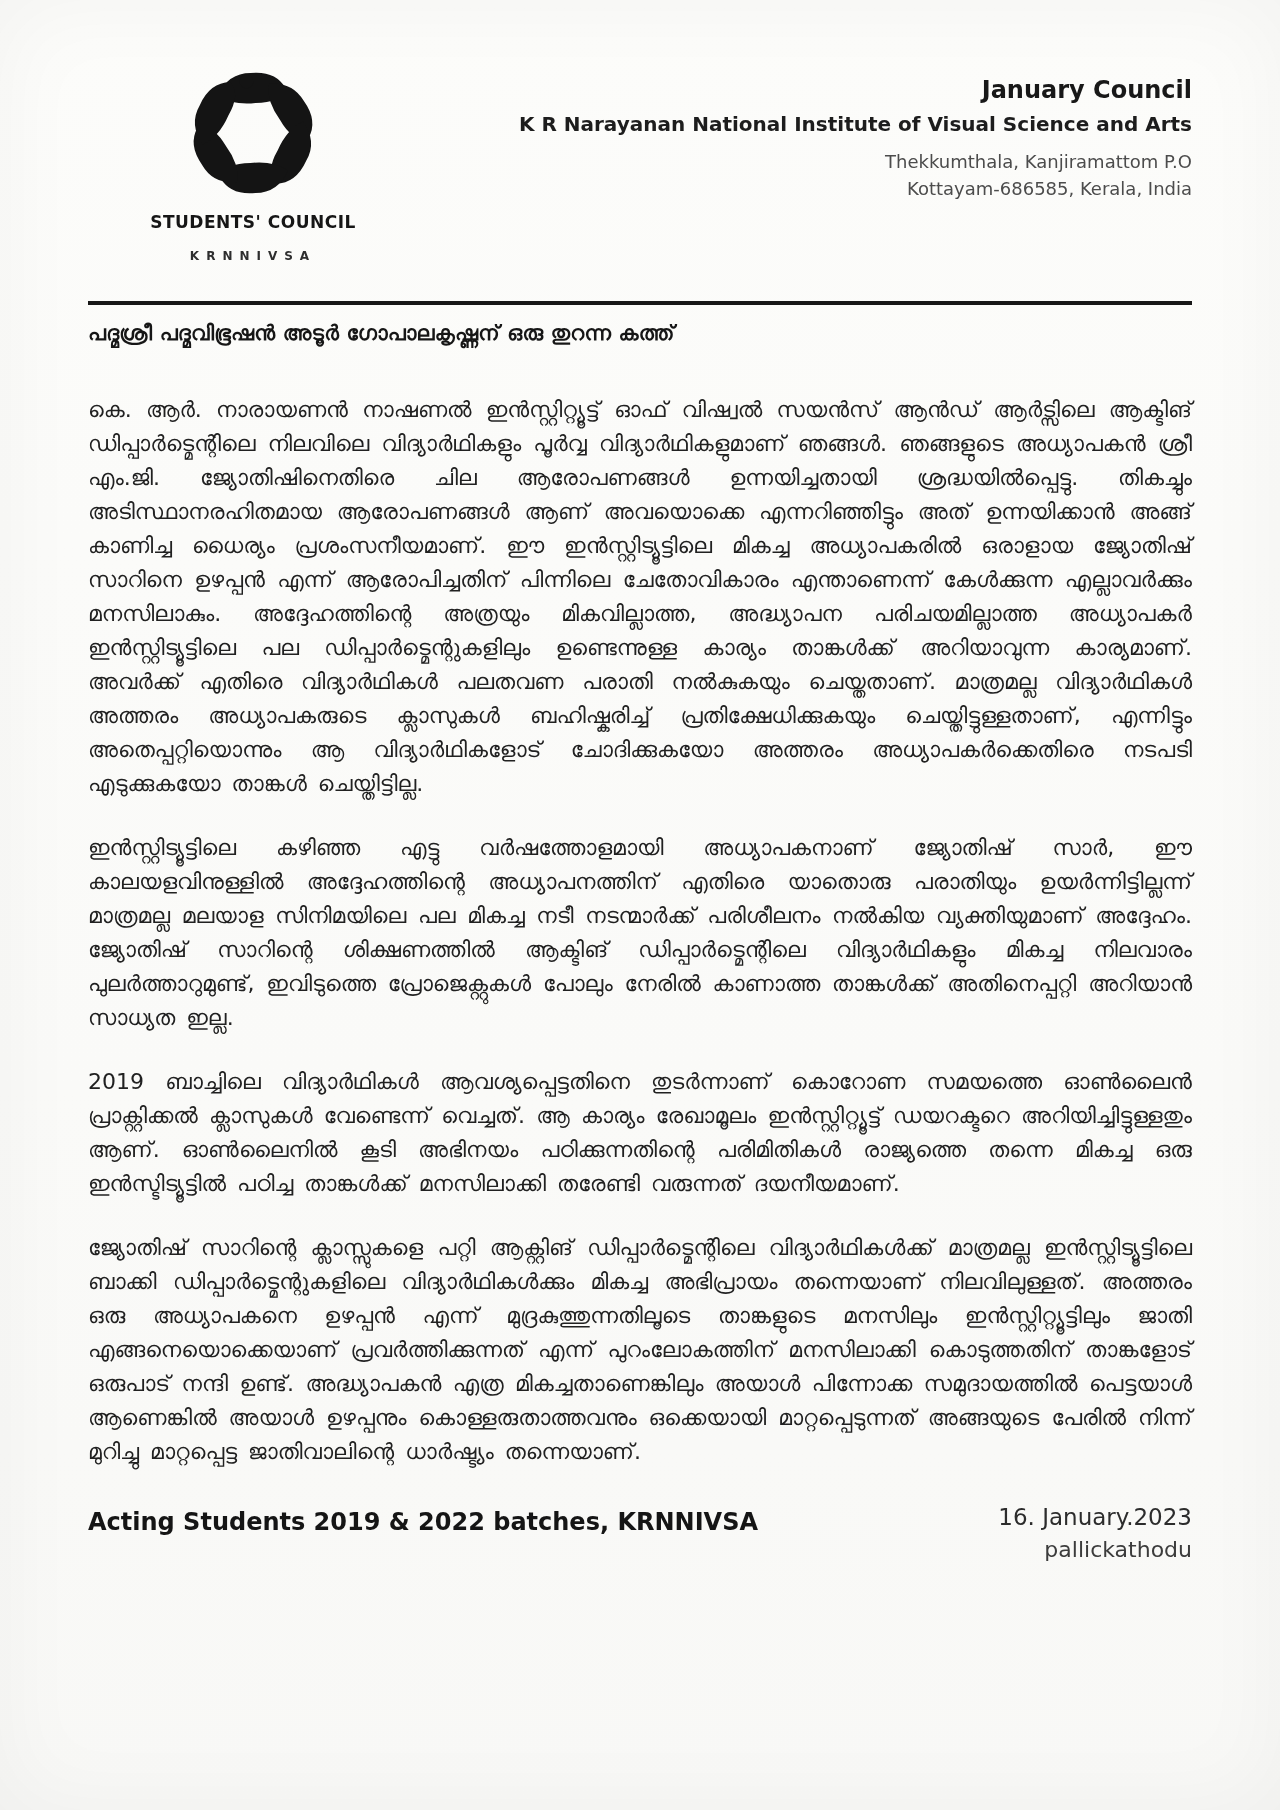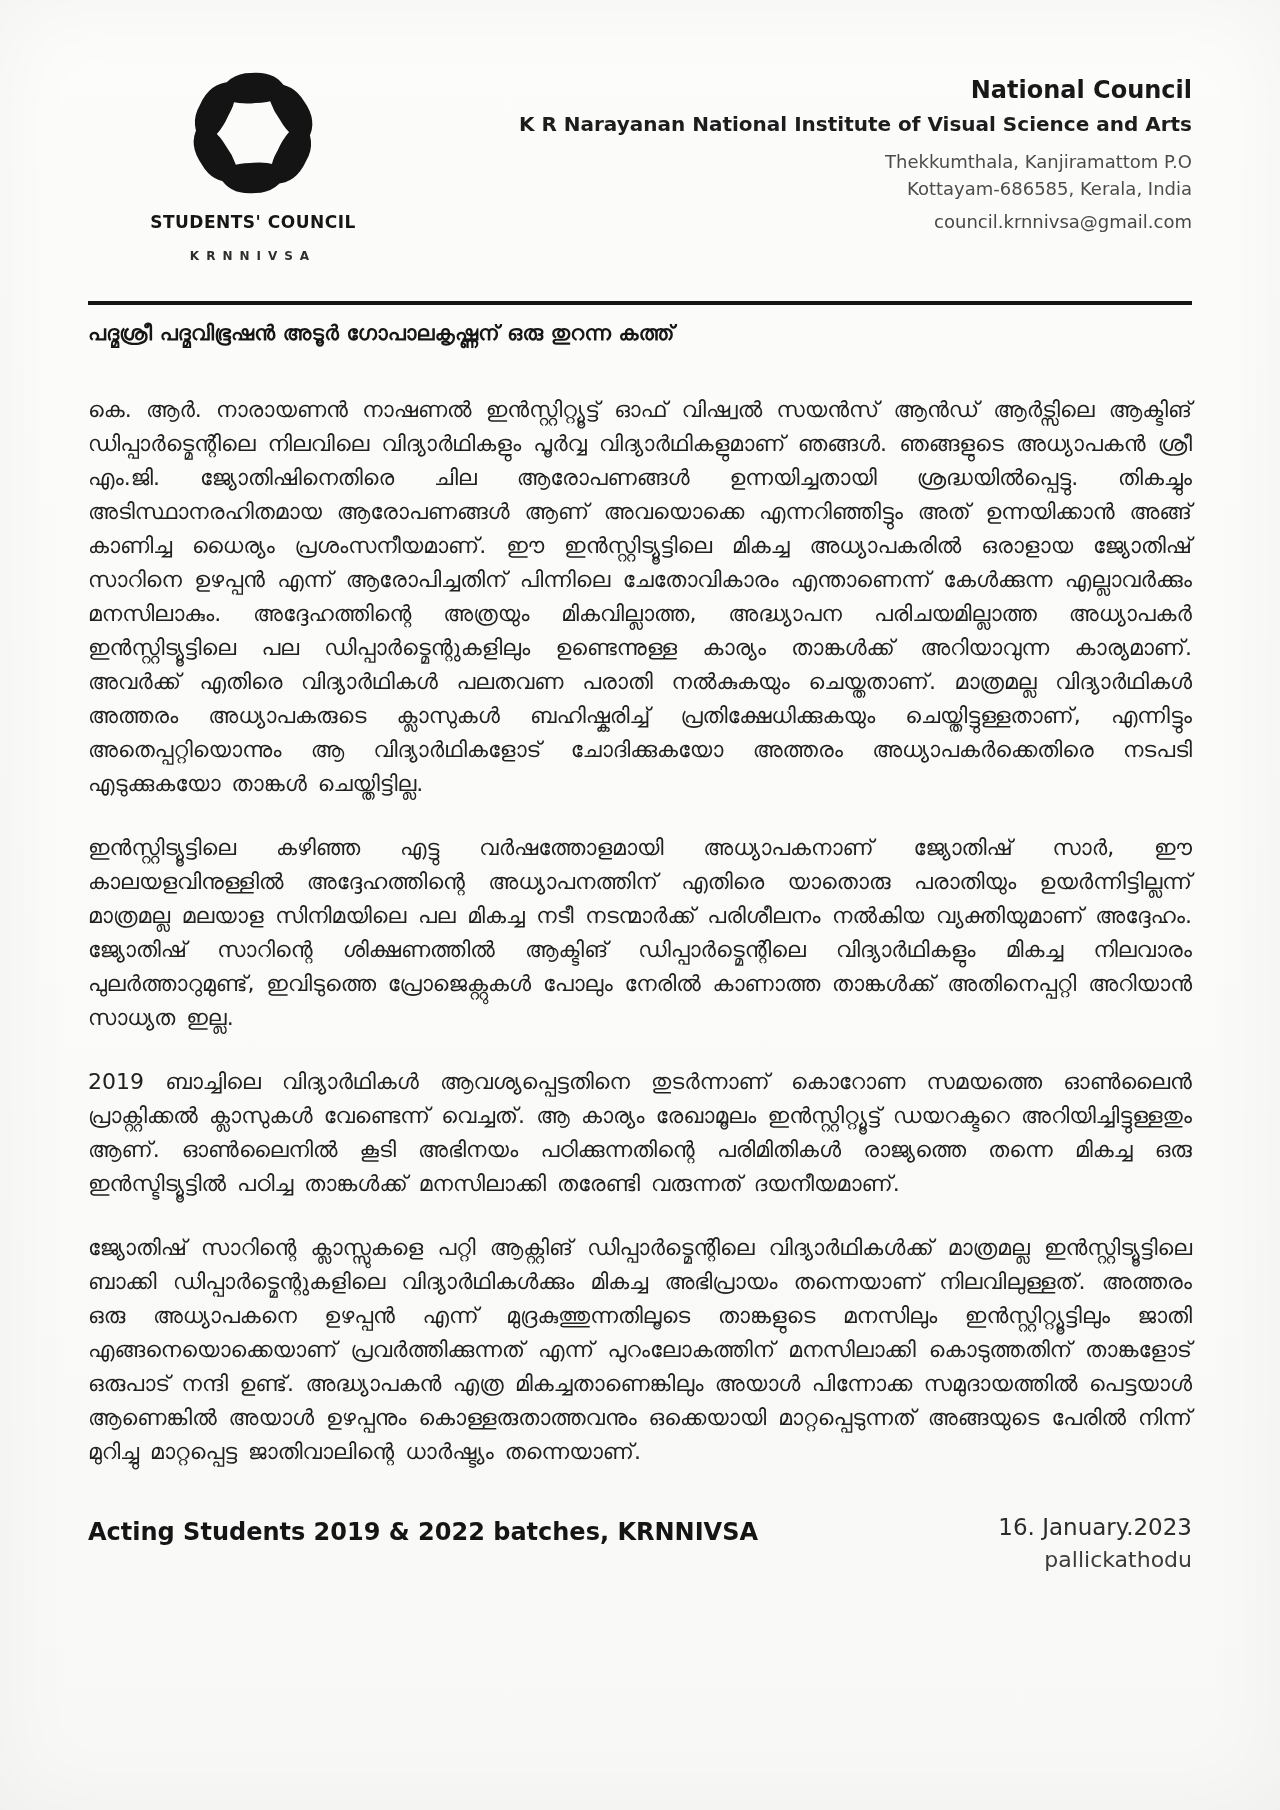--- a/index.html
+++ b/index.html
@@ -100,21 +100,21 @@
     line-height: 34px;
     text-align: justify;
     color: #212121;
     word-spacing: 4px;
     margin-bottom: 30px;
   }
   .letter-body p:last-child { margin-bottom: 0; }
 
   
   .letter-footer {
-    margin-top: 40px;
+    margin-top: 30px;
     display: flex;
     justify-content: space-between;
     align-items: flex-start;
     gap: 32px;
   }
   .signature-block div {
     font-size: 24px;
     font-weight: 800;
     color: #151515;
     line-height: 46px;
@@ -155,25 +155,24 @@
         <use href="#seg" transform="rotate(120 60 60)"></use>
         <use href="#seg" transform="rotate(180 60 60)"></use>
         <use href="#seg" transform="rotate(240 60 60)"></use>
         <use href="#seg" transform="rotate(300 60 60)"></use>
       </svg>
       <div class="logo-title">STUDENTS' COUNCIL</div>
       <div class="logo-subtitle">KRNNIVSA</div>
     </div>
 
     <div class="org-block">
-      <div class="org-name">National Council</div>
+      <div class="org-name">January Council</div>
       <div class="institute-name">K R Narayanan National Institute of Visual Science and Arts</div>
       <div class="address-line">Thekkumthala, Kanjiramattom P.O</div>
       <div class="address-line">Kottayam-686585, Kerala, India</div>
-      <div class="email-text">council.krnnivsa@gmail.com</div>
     </div>
 
   </div>
 
   <div class="divider"></div>
 
   <div class="letter-title">പദ്മശ്രീ പദ്മവിഭൂഷൻ അടൂർ ഗോപാലകൃഷ്ണന് ഒരു തുറന്ന കത്ത്</div>
 
   <div class="letter-body">
     <p>കെ. ആർ. നാരായണൻ നാഷണൽ ഇൻസ്റ്റിറ്റ്യൂട്ട് ഓഫ് വിഷ്വൽ സയൻസ് ആൻഡ് ആർട്സിലെ ആക്ടിങ് ഡിപ്പാർട്മെന്റിലെ നിലവിലെ വിദ്യാർഥികളും പൂർവ്വ വിദ്യാർഥികളുമാണ് ഞങ്ങൾ. ഞങ്ങളുടെ അധ്യാപകൻ ശ്രീ എം.ജി. ജ്യോതിഷിനെതിരെ ചില ആരോപണങ്ങൾ ഉന്നയിച്ചതായി ശ്രദ്ധയിൽപ്പെട്ടു. തികച്ചും അടിസ്ഥാനരഹിതമായ ആരോപണങ്ങൾ ആണ് അവയൊക്കെ എന്നറിഞ്ഞിട്ടും അത് ഉന്നയിക്കാൻ അങ്ങ് കാണിച്ച ധൈര്യം പ്രശംസനീയമാണ്. ഈ ഇൻസ്റ്റിട്യൂട്ടിലെ മികച്ച അധ്യാപകരിൽ ഒരാളായ ജ്യോതിഷ് സാറിനെ ഉഴപ്പൻ എന്ന് ആരോപിച്ചതിന് പിന്നിലെ ചേതോവികാരം എന്താണെന്ന് കേൾക്കുന്ന എല്ലാവർക്കും മനസിലാകും. അദ്ദേഹത്തിന്റെ അത്രയും മികവില്ലാത്ത, അദ്ധ്യാപന പരിചയമില്ലാത്ത അധ്യാപകർ ഇൻസ്റ്റിട്യൂട്ടിലെ പല ഡിപ്പാർട്മെന്റുകളിലും ഉണ്ടെന്നുള്ള കാര്യം താങ്കൾക്ക് അറിയാവുന്ന കാര്യമാണ്. അവർക്ക് എതിരെ വിദ്യാർഥികൾ പലതവണ പരാതി നൽകുകയും ചെയ്തതാണ്. മാത്രമല്ല വിദ്യാർഥികൾ അത്തരം അധ്യാപകരുടെ ക്ലാസുകൾ ബഹിഷ്കരിച്ച് പ്രതിക്ഷേധിക്കുകയും ചെയ്തിട്ടുള്ളതാണ്, എന്നിട്ടും അതെപ്പറ്റിയൊന്നും ആ വിദ്യാർഥികളോട് ചോദിക്കുകയോ അത്തരം അധ്യാപകർക്കെതിരെ നടപടി എടുക്കുകയോ താങ്കൾ ചെയ്തിട്ടില്ല.</p>

